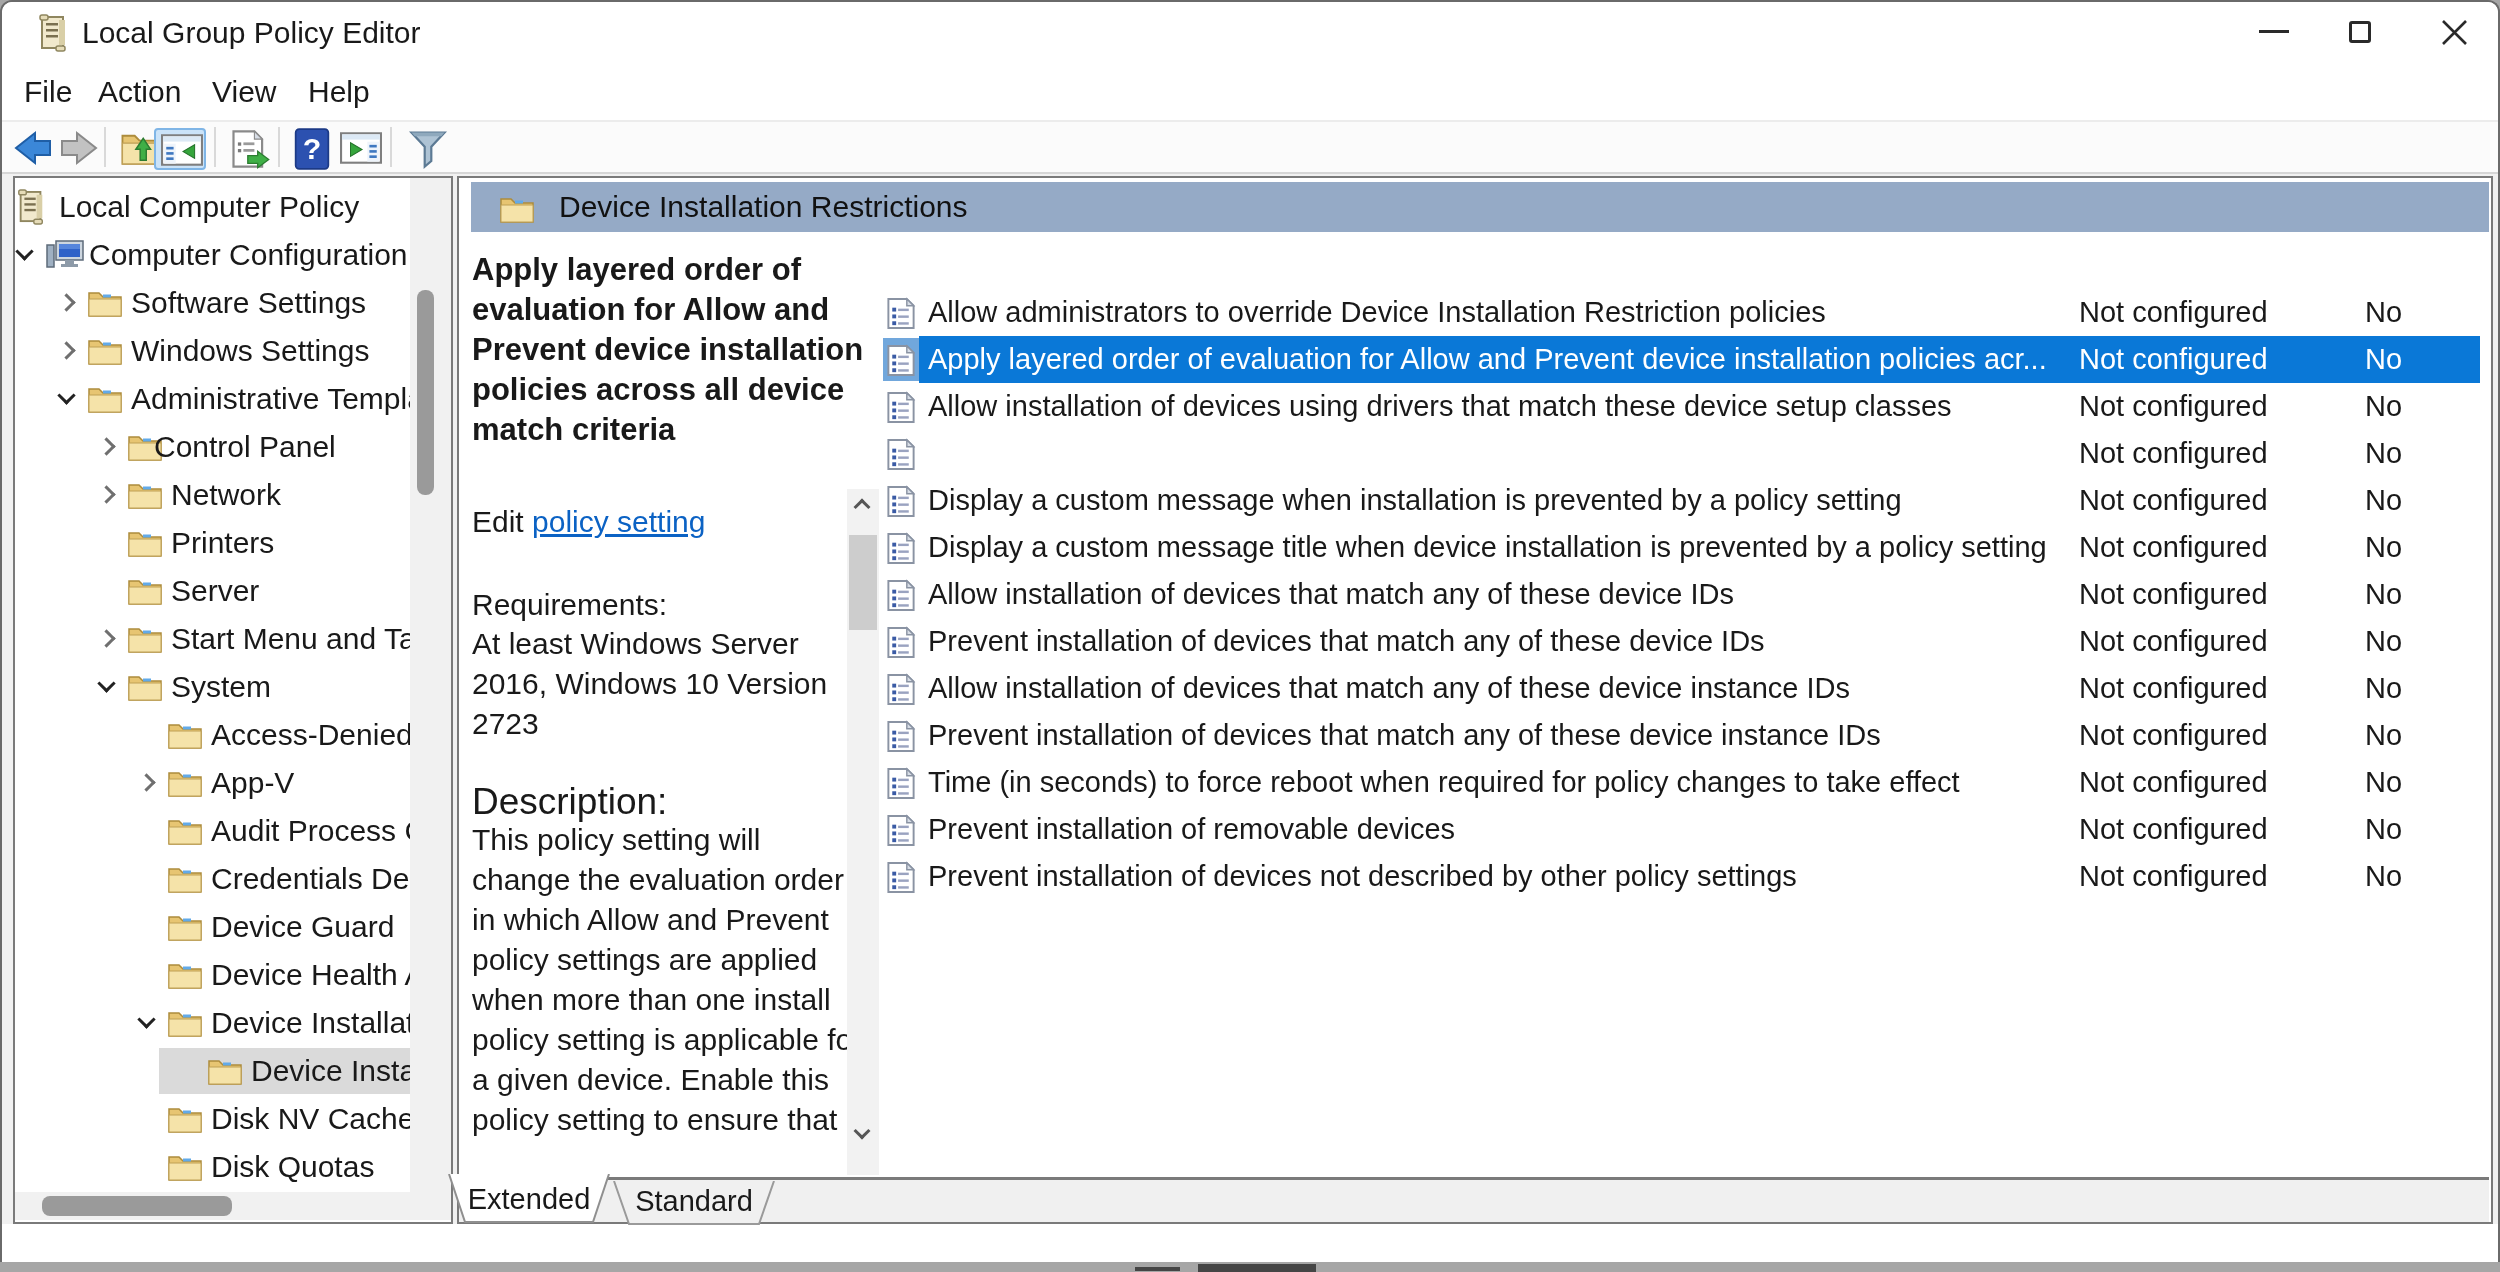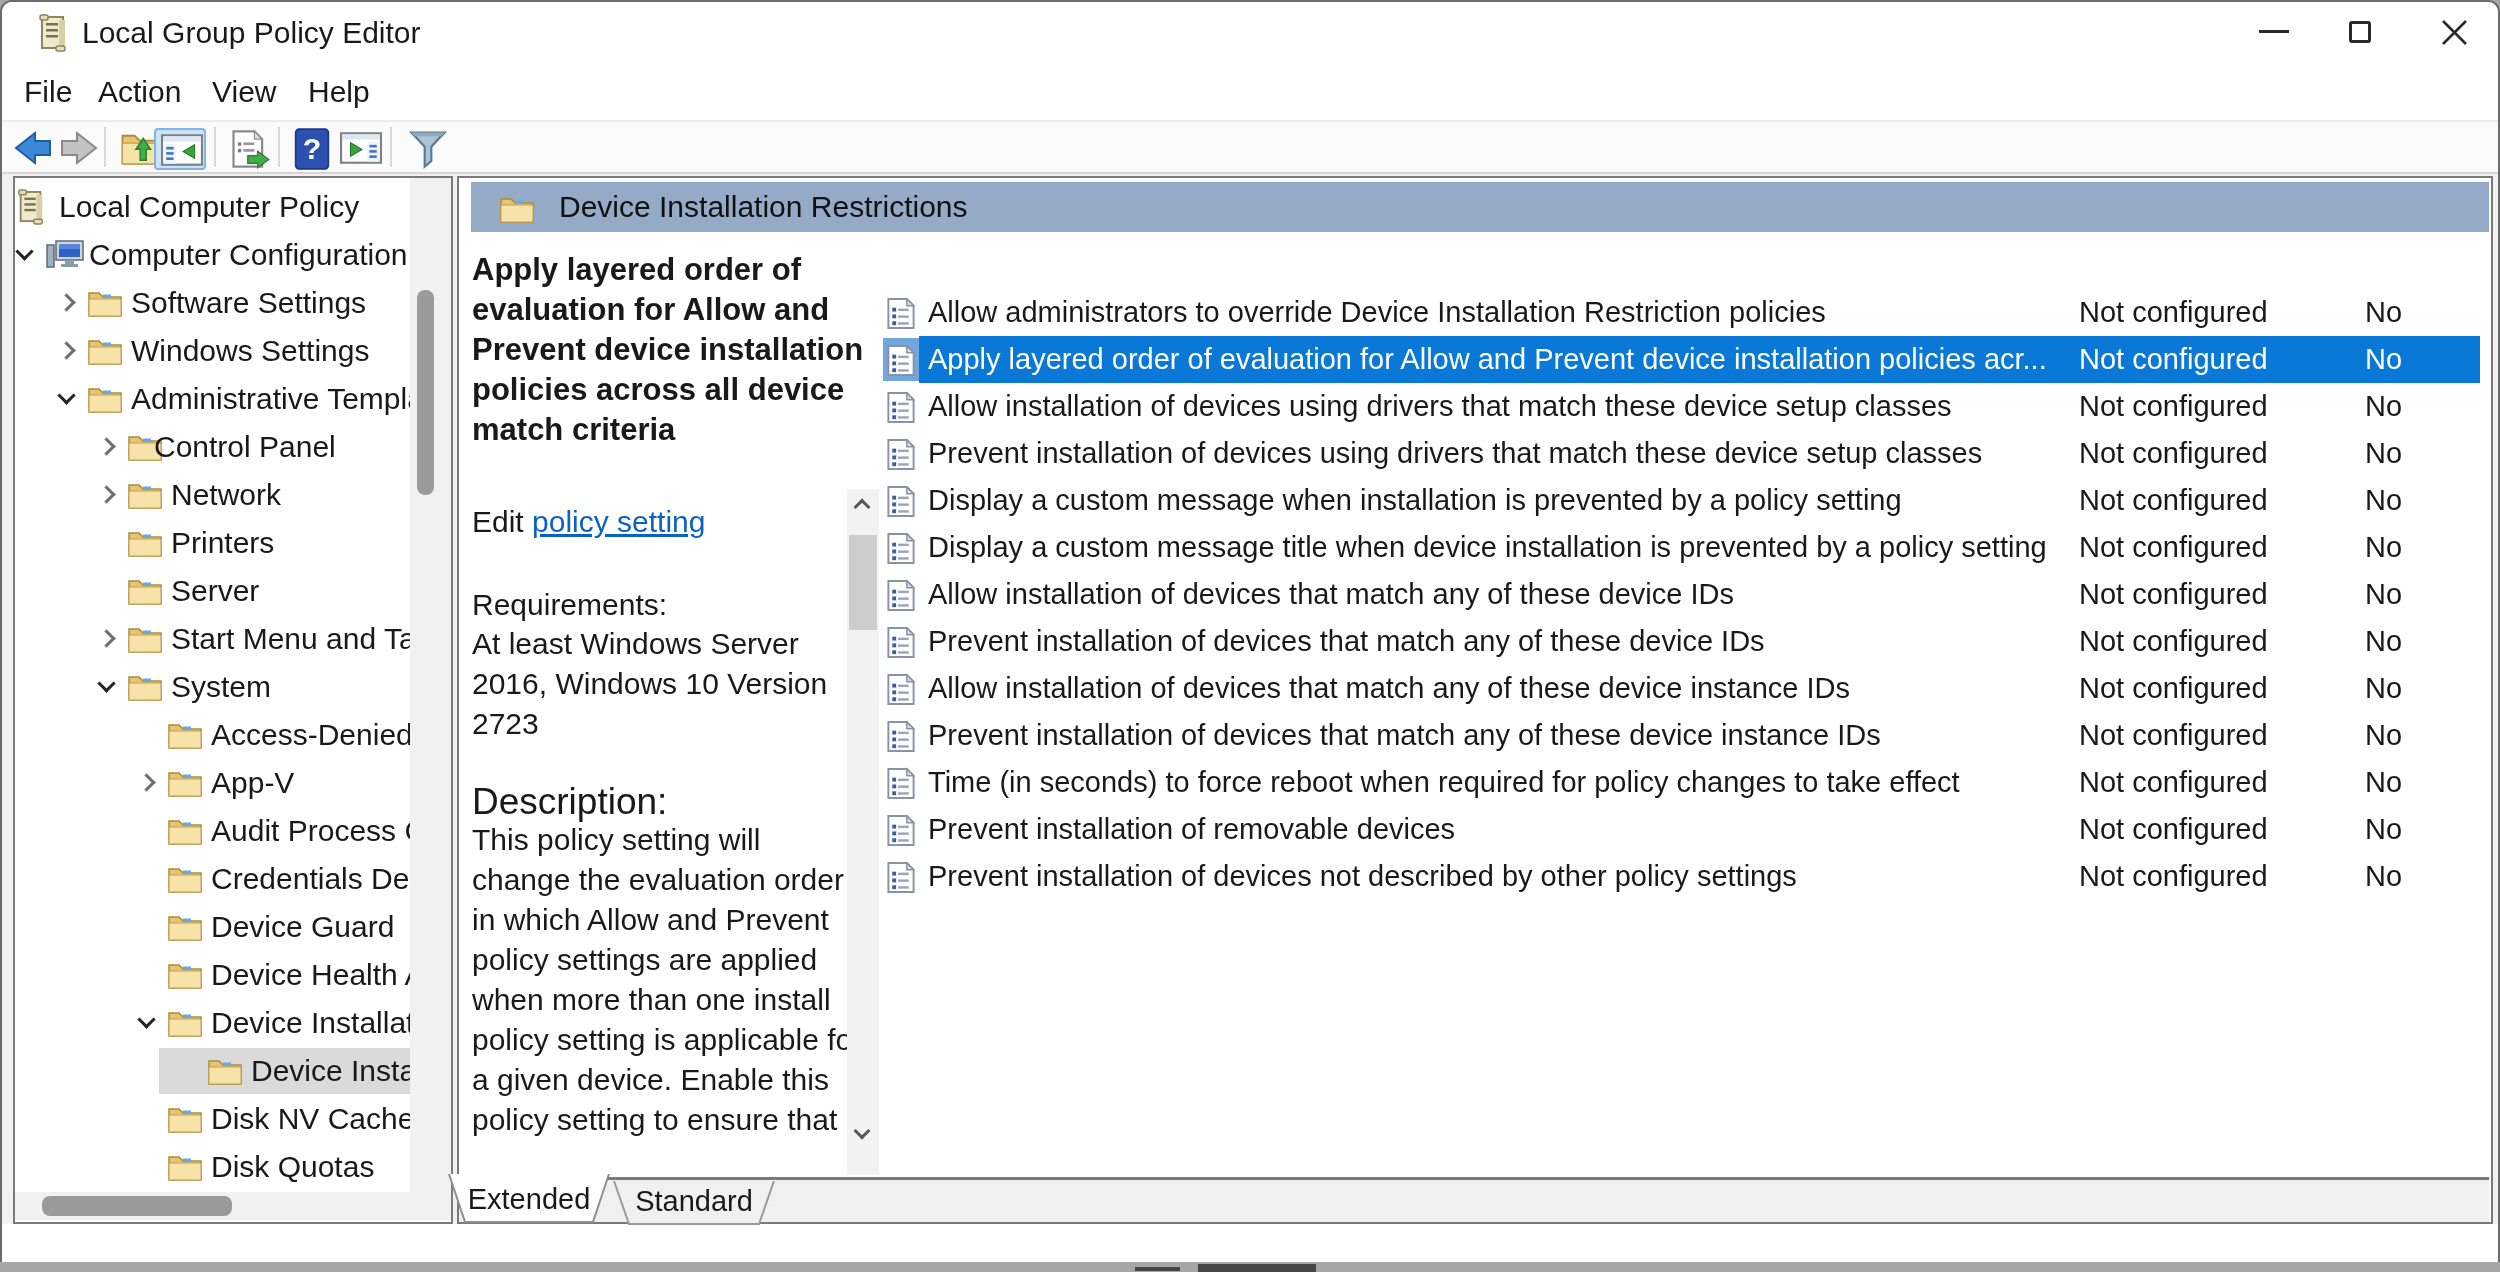--- a/index.html
+++ b/index.html
@@ -452,21 +452,20 @@
           </svg>
     <span class="ltxt l-setting">Allow installation of devices using drivers that match these device setup classes</span>
     <span class="ltxt l-state">Not configured</span>
     <span class="ltxt l-comment">No</span>
   </div>
         <div class="lrow" style="top: 252px;">
 
     <svg class="licon" viewBox="0 0 30 34">
             <use href="#sym-policy"></use>
           </svg>
-    <span class="ltxt l-setting">Prevent installation of devices using drivers that match these device setup classes</span>
     <span class="ltxt l-state">Not configured</span>
     <span class="ltxt l-comment">No</span>
   </div>
         <div class="lrow" style="top: 299px;">
 
     <svg class="licon" viewBox="0 0 30 34">
             <use href="#sym-policy"></use>
           </svg>
     <span class="ltxt l-setting">Display a custom message when installation is prevented by a policy setting</span>
     <span class="ltxt l-state">Not configured</span>

